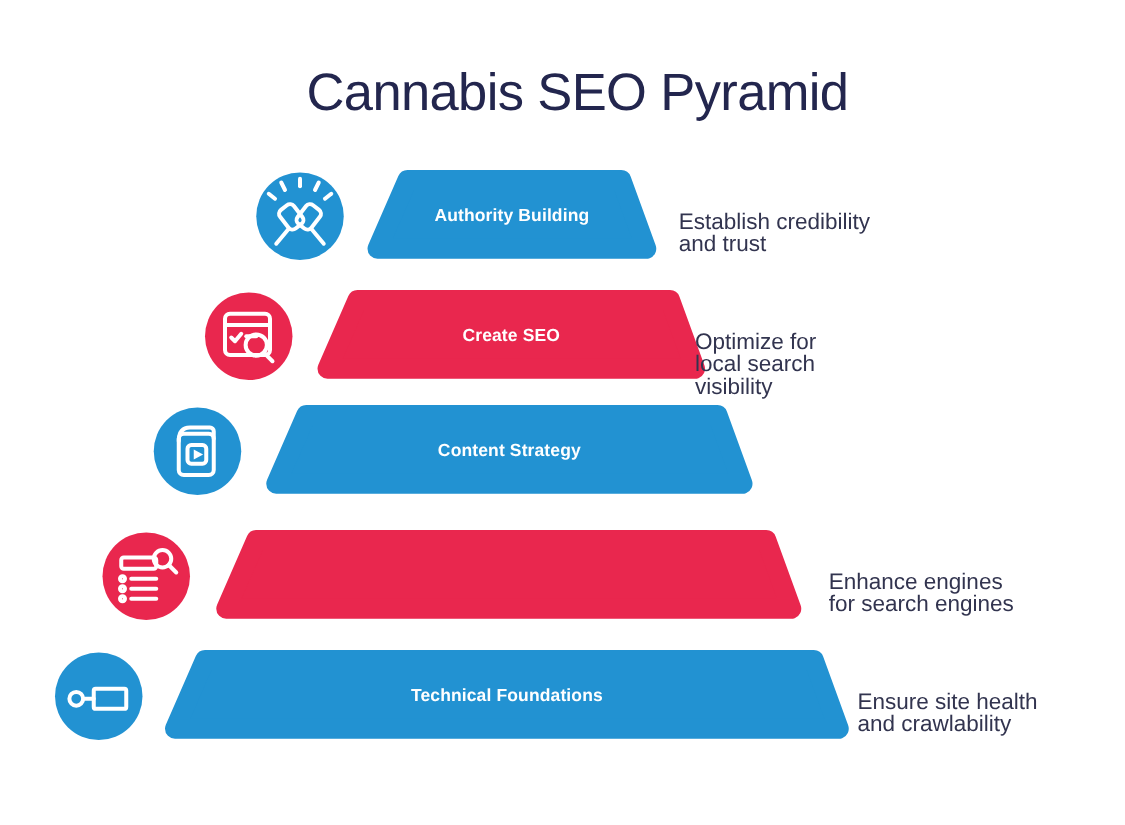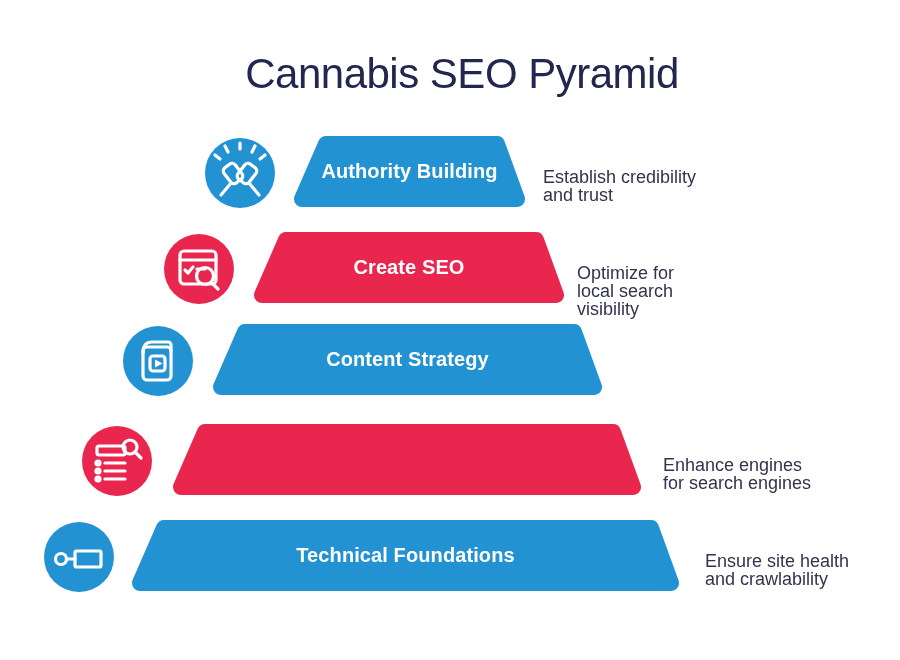--- a/index.html
+++ b/index.html
@@ -53,34 +53,34 @@
   .level-row.red  .icon-bg{fill:var(--c-red);}
   .icon-stroke{
     fill:none;stroke:#fff;stroke-width:3.2;
     stroke-linecap:round;stroke-linejoin:round;
   }
   .icon-fill{fill:#fff;stroke:none;}
   .level-label{
     position:absolute;top:0;height:71px;
     display:flex;align-items:center;justify-content:center;
     color:var(--c-label);
-    font-size:20px;font-weight:bold;
+    font-size:14px;font-weight:bold;
     letter-spacing:0.1px;
   }
   .level-desc{
     position:absolute;top:32px;
     color:var(--c-body);
     font-size:18px;line-height:18px;
   }
   
   #row0{top:136px;} #row0 .icon-badge{left:205px;} #row0 .level-label{left:294px;width:231px;} #row0 .level-desc{left:543px;width:175px;}
-  #row1{top:232px;} #row1 .icon-badge{left:164px;} #row1 .level-label{left:254px;width:310px;} #row1 .level-desc{left:577px;width:135px;}
+  #row1{top:232px;} #row1 .icon-badge{left:164px;} #row1 .level-label{left:254px;width:310px;} #row1 .level-desc{left:556px;width:135px;}
   #row2{top:324px;} #row2 .icon-badge{left:123px;} #row2 .level-label{left:213px;width:389px;} #row2 .level-desc{left:623px;width:160px;}
   #row3{top:424px;} #row3 .icon-badge{left:82px;}  #row3 .level-label{left:173px;width:468px;} #row3 .level-desc{left:663px;width:155px;}
-  #row4{top:520px;} #row4 .icon-badge{left:44px;}  #row4 .level-label{left:132px;width:547px;} #row4 .level-desc{left:705px;width:175px;}
+  #row4{top:520px;} #row4 .icon-badge{left:44px;}  #row4 .level-label{left:132px;width:547px;} #row4 .level-desc{left:686px;width:175px;}
 </style>
 </head>
 <body>
 
 <div class="canvas">
 
   <h1 class="page-title">Cannabis SEO Pyramid</h1>
 
   <div class="level-row blue" id="row0">
     <svg class="trap-svg" viewBox="0 0 900 71">

